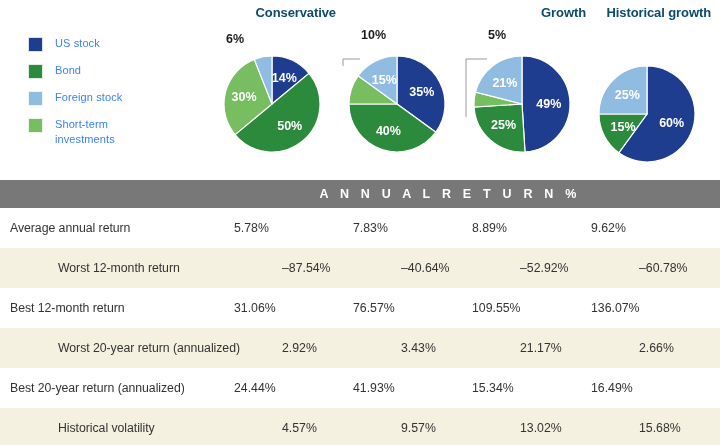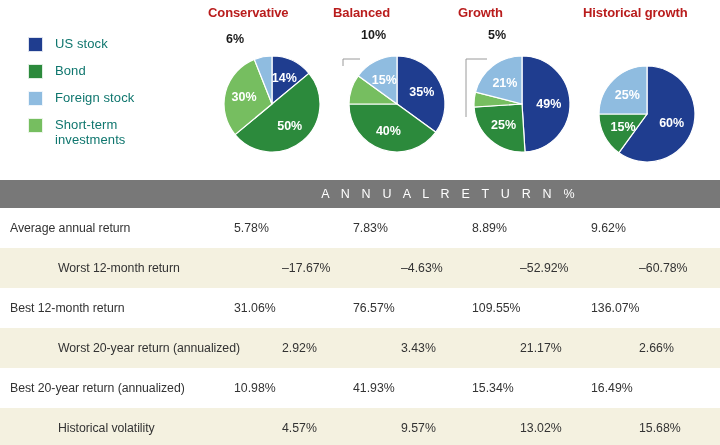--- a/index.html
+++ b/index.html
@@ -31,23 +31,23 @@
   .legend-swatch {
     width: 15px;
     height: 15px;
     flex: 0 0 15px;
     margin-top: 1px;
     margin-right: 12px;
     border: 1px solid rgba(255,255,255,0.85);
     box-sizing: border-box;
   }
   .legend-label {
-    font-size: 13px;
+    font-size: 11px;
     line-height: 15px;
-    color: #0f766e;
+    color: #3b82f6;
     letter-spacing: 0.1px;
   }
 
   
   #pies {
     position: absolute;
     left: 208px;
     top: 0;
     width: 512px;
     height: 180px;
@@ -56,24 +56,24 @@
     position: absolute;
     top: 0;
     width: 128px;
     height: 180px;
   }
   .pie-title {
     position: absolute;
     top: 5px;
     left: 0;
     width: 128px;
-    text-align: left;
+    text-align: right;
     font-size: 13px;
     font-weight: bold;
-    color: #b91c1c;
+    color: #0c4a6e;
     line-height: 15px;
     letter-spacing: -0.1px;
   }
   .pie-svg {
     position: absolute;
     left: 50%;
     transform: translateX(-50%);
   }
   .callout {
     position: absolute;
@@ -102,21 +102,21 @@
     align-items: center;
   }
   #table-head-title {
     flex: 1;
     text-align: center;
     padding-left: 190px;
     padding-right: 10px;
     box-sizing: border-box;
     color: #ffffff;
     font-size: 12.5px;
-    font-weight: normal;
+    font-weight: bold;
     letter-spacing: 4.2px;
   }
   .t-row {
     display: flex;
     align-items: center;
     height: 40px;
     box-sizing: border-box;
   }
   .t-row.odd  { background: #ffffff; }
   .t-row.even { background: #f4f1e0; padding-left: 48px; }
@@ -169,21 +169,20 @@
         <path d="M 52 52 L 88.98463565323789 21.403648492062892 A 48 48 0 0 1 15.01536434676212 82.59635150793711 Z" fill="#2c8a3c" stroke="#ffffff" stroke-width="1.2"></path>
         <path d="M 52 52 L 15.01536434676212 82.59635150793711 A 48 48 0 0 1 34.330021471135424 7.370728677363942 Z" fill="#76be60" stroke="#ffffff" stroke-width="1.2"></path>
         <path d="M 52 52 L 34.330021471135424 7.370728677363942 A 48 48 0 0 1 51.99999999999999 4 Z" fill="#8fbce0" stroke="#ffffff" stroke-width="1.2"></path>
         <text x="64.2624435970741" y="30.440980888978643" text-anchor="middle" font-size="12.5" font-weight="bold" font-family="&quot;Liberation Sans&quot;, sans-serif" fill="#ffffff">14%</text>
         <text x="69.74588387460352" y="77.95108867887797" text-anchor="middle" font-size="12.5" font-weight="bold" font-family="&quot;Liberation Sans&quot;, sans-serif" fill="#ffffff">50%</text>
         <text x="24.10480495949542" y="49.3377312496522" text-anchor="middle" font-size="12.5" font-weight="bold" font-family="&quot;Liberation Sans&quot;, sans-serif" fill="#ffffff">30%</text>
       </svg>
       <div class="callout" style="left: 18px; top: 32px;">6%</div>
     </div>
     <div class="pie-block" style="left: 125px;">
-      <div class="pie-title">Balanced</div>
       <svg width="104" height="104" class="pie-svg" style="top: 52px;">
         <path d="M 52 52 L 52 4 A 48 48 0 0 1 90.83281572999748 80.2136921100387 Z" fill="#1f3d8f" stroke="#ffffff" stroke-width="1.2"></path>
         <path d="M 52 52 L 90.83281572999748 80.2136921100387 A 48 48 0 0 1 4 52.00000000000001 Z" fill="#2c8a3c" stroke="#ffffff" stroke-width="1.2"></path>
         <path d="M 52 52 L 4 52.00000000000001 A 48 48 0 0 1 13.167184270002515 23.786307889961293 Z" fill="#76be60" stroke="#ffffff" stroke-width="1.2"></path>
         <path d="M 52 52 L 13.167184270002515 23.786307889961293 A 48 48 0 0 1 51.99999999999999 4 Z" fill="#8fbce0" stroke="#ffffff" stroke-width="1.2"></path>
         <text x="76.80562163340416" y="43.86090448725102" text-anchor="middle" font-size="12.5" font-weight="bold" font-family="&quot;Liberation Sans&quot;, sans-serif" fill="#ffffff">35%</text>
         <text x="39.36090448725102" y="31.694378366595846" text-anchor="middle" font-size="12.5" font-weight="bold" font-family="&quot;Liberation Sans&quot;, sans-serif" fill="#ffffff">15%</text>
         <text x="43.39696687660147" y="82.97741341365708" text-anchor="middle" font-size="12.5" font-weight="bold" font-family="&quot;Liberation Sans&quot;, sans-serif" fill="#ffffff">40%</text>
       </svg>
       <svg width="128" height="130" style="position: absolute; left: 0px; top: 22px;">
@@ -227,42 +226,42 @@
   <div id="table-body">
       <div class="t-row odd">
         <div class="t-label">Average annual return</div>
         <div class="t-val">5.78%</div>
         <div class="t-val">7.83%</div>
         <div class="t-val">8.89%</div>
         <div class="t-val">9.62%</div>
       </div>
       <div class="t-row even">
         <div class="t-label">Worst 12-month return</div>
-        <div class="t-val">–17.67%</div>
-        <div class="t-val">–4.63%</div>
+        <div class="t-val">–87.54%</div>
+        <div class="t-val">–40.64%</div>
         <div class="t-val">–52.92%</div>
         <div class="t-val">–60.78%</div>
       </div>
       <div class="t-row odd">
         <div class="t-label">Best 12-month return</div>
         <div class="t-val">31.06%</div>
         <div class="t-val">76.57%</div>
         <div class="t-val">109.55%</div>
         <div class="t-val">136.07%</div>
       </div>
       <div class="t-row even">
         <div class="t-label">Worst 20-year return (annualized)</div>
         <div class="t-val">2.92%</div>
         <div class="t-val">3.43%</div>
         <div class="t-val">21.17%</div>
         <div class="t-val">2.66%</div>
       </div>
       <div class="t-row odd">
         <div class="t-label">Best 20-year return (annualized)</div>
-        <div class="t-val">10.98%</div>
+        <div class="t-val">24.44%</div>
         <div class="t-val">41.93%</div>
         <div class="t-val">15.34%</div>
         <div class="t-val">16.49%</div>
       </div>
       <div class="t-row even">
         <div class="t-label">Historical volatility</div>
         <div class="t-val">4.57%</div>
         <div class="t-val">9.57%</div>
         <div class="t-val">13.02%</div>
         <div class="t-val">15.68%</div>

